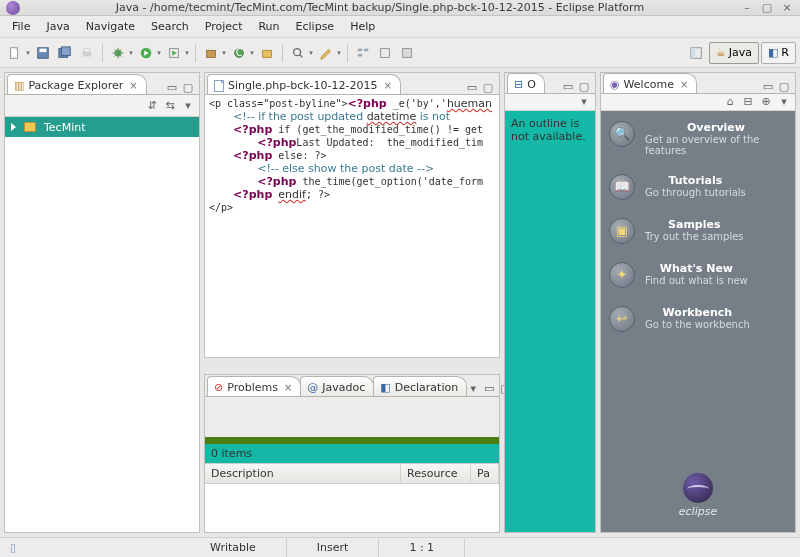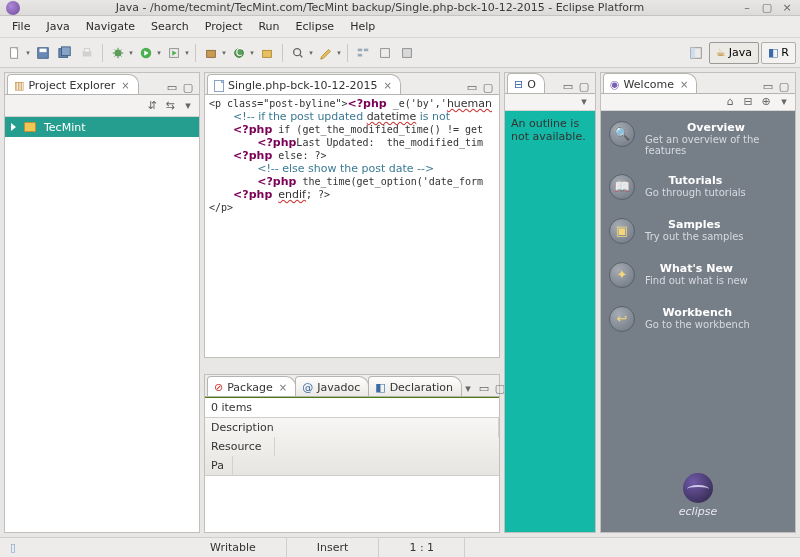--- a/index.html
+++ b/index.html
@@ -32,22 +32,22 @@
 .tree-item { height: 20px; background: #259e8f; color: #fff; display: flex; align-items: center; padding: 0 6px; gap: 8px; }
 .tree-arrow { width: 0; height: 0; border-top: 4px solid transparent; border-bottom: 4px solid transparent; border-left: 5px solid #fff; }
 .folder-icon { width: 12px; height: 10px; background: #f0c755; border: 1px solid #b8933b; border-radius: 1px; }
 .center-col { flex: 1; display: flex; flex-direction: column; gap: 16px; min-width: 0; }
 .editor { flex: 1.8; }
 .editor-body { font-family: "DejaVu Sans Mono", monospace; font-size: 10px; color: #333; padding: 2px 4px; line-height: 13px; white-space: pre; overflow: hidden; }
 .kw { color: #7a0055; font-weight: bold; }
 .cmt { color: #3b7a93; }
 .err { text-decoration: underline wavy #c33; text-decoration-skip-ink: none; }
 .bottom-views { flex: 1; min-height: 120px; }
-.problems-count { padding: 3px 6px; color: #333; background: #ffffff; border-top: 1px solid #4d7c0f; }
-.table-header { display: flex; background: linear-gradient(#f7f6f4,#e7e5e2); border-top: 1px solid #cfcdca; border-bottom: 1px solid #cfcdca; flex-direction: column; }
+.problems-count { padding: 3px 6px; color: #333; background: #14b8a6; border-top: 7px solid #4d7c0f; margin-top: 40px; }
+.table-header { display: flex; background: linear-gradient(#f7f6f4,#e7e5e2); border-top: 1px solid #cfcdca; border-bottom: 1px solid #cfcdca; }
 .th { padding: 3px 6px; border-right: 1px solid #d4d2cf; color: #333; }
 .outline-col { width: 92px; }
 .outline-text { padding: 6px; color: #333; background: #14b8a6; height: 100%; }
 .welcome-col { width: 196px; }
 .welcome-body { background: #767e88; color: #fff; height: 100%; padding: 10px 8px; display: flex; flex-direction: column; gap: 18px; }
 .welcome-item { display: flex; gap: 10px; align-items: flex-start; cursor: pointer; }
 .welcome-icon { width: 26px; height: 26px; border-radius: 50%; background: radial-gradient(circle at 35% 30%, #fff6, #0000), #6b7480; border: 1px solid #59616c; display: flex; align-items: center; justify-content: center; color: #f5d77a; font-size: 13px; flex-shrink: 0; }
 .welcome-item .wt { font-weight: bold; font-size: 11px; color: #fff; text-align: center; }
 .welcome-item .wd { font-size: 10px; color: #d7dbe0; }
 .eclipse-logo { margin-top: auto; text-align: center; padding: 10px 0 4px; }
@@ -198,21 +198,21 @@
       </div>
   </div>
 </div>
 
 <div class="workspace">
 
   <div class="panel left-col">
     <div class="view-tabs">
       <div class="tab active">
         <span style="color:#c08830">▥</span>
-        <span>Project Explorer</span>
+        <span>Package Explorer</span>
         <span class="close">×</span>
       </div>
       <div class="view-toolbar-icons">
         <div class="mini-icon">▭</div>
         <div class="mini-icon">▢</div>
       </div>
     </div>
     <div class="explorer-toolbar">
       <div class="mini-icon">⇵</div>
       <div class="mini-icon">⇆</div>
@@ -249,21 +249,21 @@
         <span class="cmt">&lt;!-- else show the post date --&gt;</span>
         <span class="kw">&lt;?php</span> the_time(get_option('date_form
     <span class="kw">&lt;?php</span> <span class="err">endif</span>; ?&gt;
 &lt;/p&gt;</div>
     </div>
 
     <div class="panel bottom-views">
       <div class="view-tabs">
         <div class="tab active">
             <span style="color:#c33">⊘</span>
-            <span>Package</span>
+            <span>Problems</span>
             <span class="close">×</span>
           </div>
         <div class="tab">
             <span style="color:#3a6aa8">@</span>
             <span>Javadoc</span>
           </div>
         <div class="tab">
             <span style="color:#3a6aa8">◧</span>
             <span>Declaration</span>
           </div>

